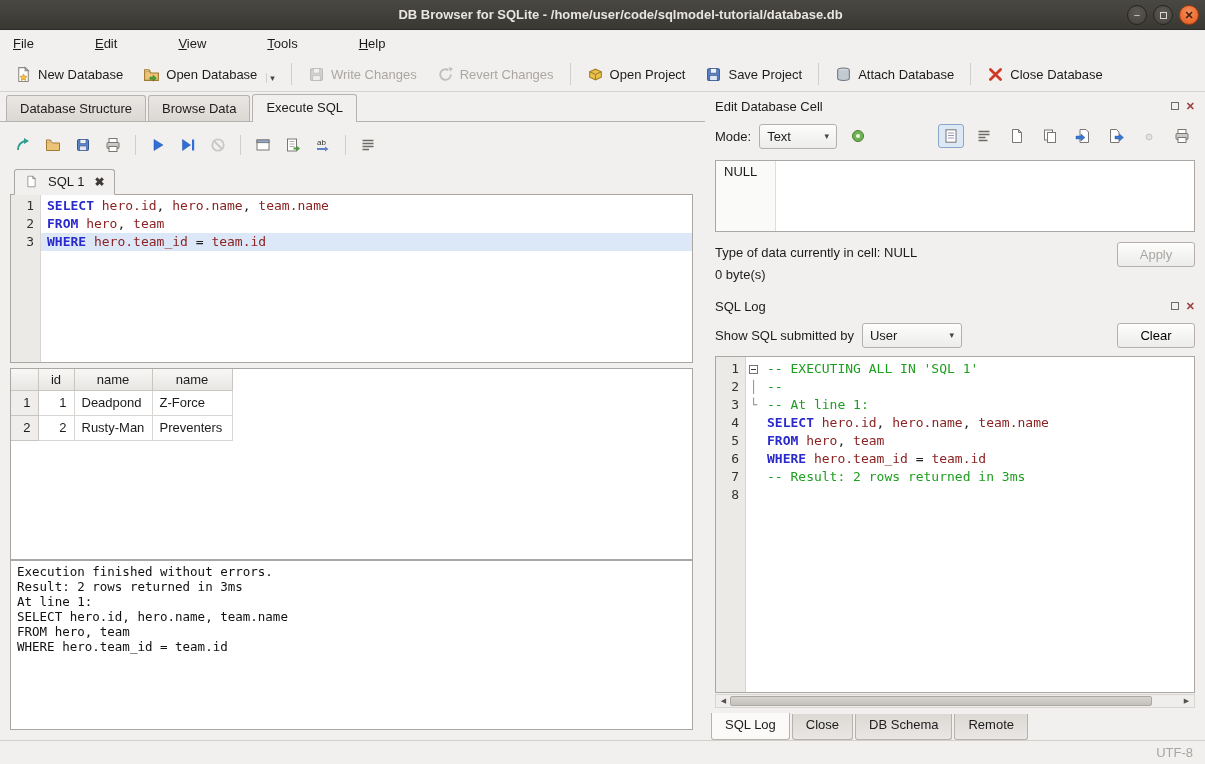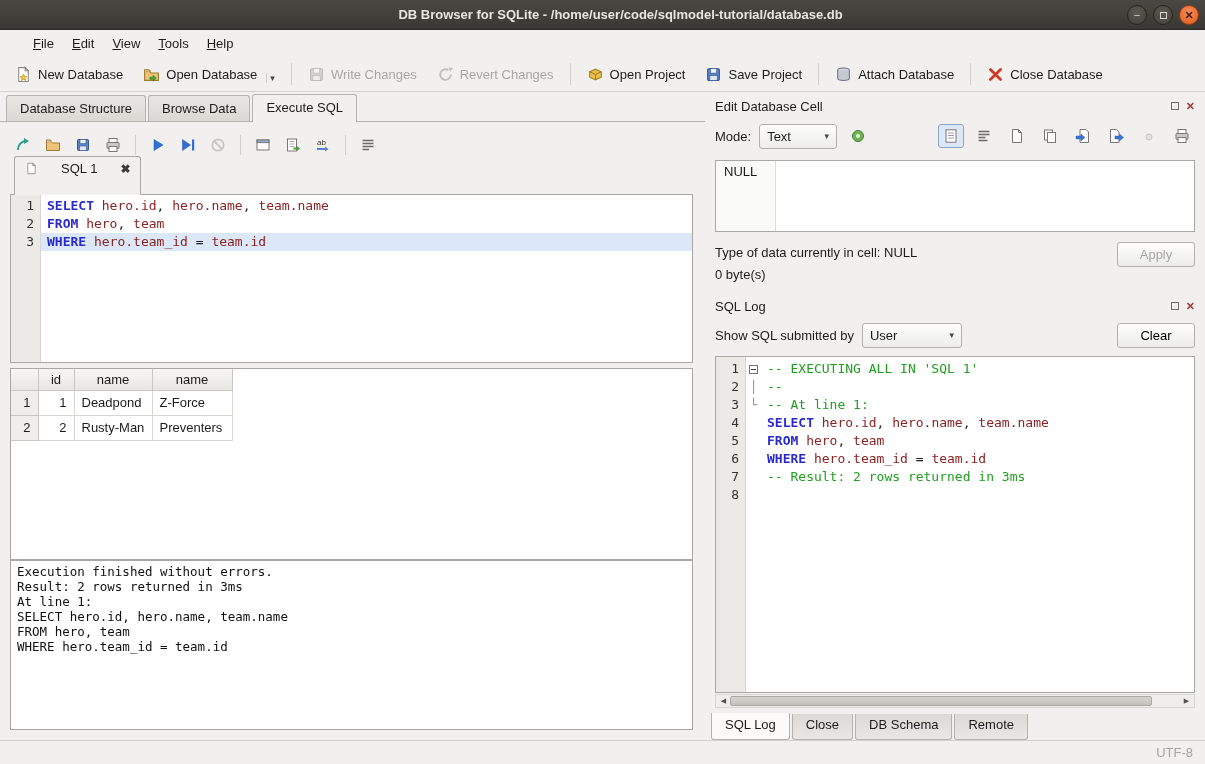--- a/index.html
+++ b/index.html
@@ -27,21 +27,21 @@
     width:20px; height:20px; border-radius:50%;
     background:radial-gradient(circle at 50% 35%, #5c5953, #44413c);
     border:1px solid #26241f; color:#d9d5cf;
     display:flex; align-items:center; justify-content:center;
     font-size:11px; line-height:1; cursor:default;
   }
   .winbtn.close { background:radial-gradient(circle at 50% 35%, #f6915a, #e2571d); border-color:#9c3a10; color:#4e2008; font-weight:bold; }
   .maxbox { width:7px; height:7px; border:1px solid #d9d5cf; display:inline-block; }
 
   
-  .menubar { height:27px; display:flex; align-items:center; padding-left:24px; background:#f2f0ee; }
+  .menubar { height:27px; display:flex; align-items:center; padding-left:4px; background:#f2f0ee;gap:43px; }
   .menu-item { padding:4px 9px; cursor:default; }
   .menu-item u { text-decoration:underline; }
 
   
   .toolbar {
     height:35px; display:flex; align-items:center; padding:0 6px; gap:2px;
     border-bottom:1px solid #d6d3d0; background:#f2f0ee;
   }
   .tbtn {
     display:flex; align-items:center; gap:6px; padding:4px 8px;
@@ -77,21 +77,21 @@
     width:26px; height:26px; display:flex; align-items:center; justify-content:center;
     border:1px solid transparent; border-radius:3px; background:none; cursor:default;
   }
   .mbtn.disabled svg { filter:grayscale(1); opacity:.5; }
   .mi { width:16px; height:16px; display:block; }
   .mi-sep { width:1px; height:20px; background:#d2cfcb; margin:0 5px; }
 
   
   .sql-tabbar { height:30px; margin-top:5px; display:flex; align-items:flex-end; padding-left:4px; border-bottom:1px solid #a9a6a3; }
   .sql-tab {
-    display:flex; align-items:center; gap:23px; padding:4px 10px 18px;
+    display:flex; align-items:center; gap:10px; padding:4px 10px 5px;
     background:#f2f0ee; border:1px solid #a9a6a3; border-bottom:1px solid #f2f0ee;
     border-radius:3px 3px 0 0; margin-bottom:-1px; cursor:default;
   }
   .sql-tab .closex { font-size:12px; color:#3d3a37; font-weight:bold; cursor:default; }
 
   
   .code-box {
     position:relative; background:#fff;
     font-family:"DejaVu Sans Mono", monospace; font-size:13px; line-height:18px;
     overflow:hidden;

